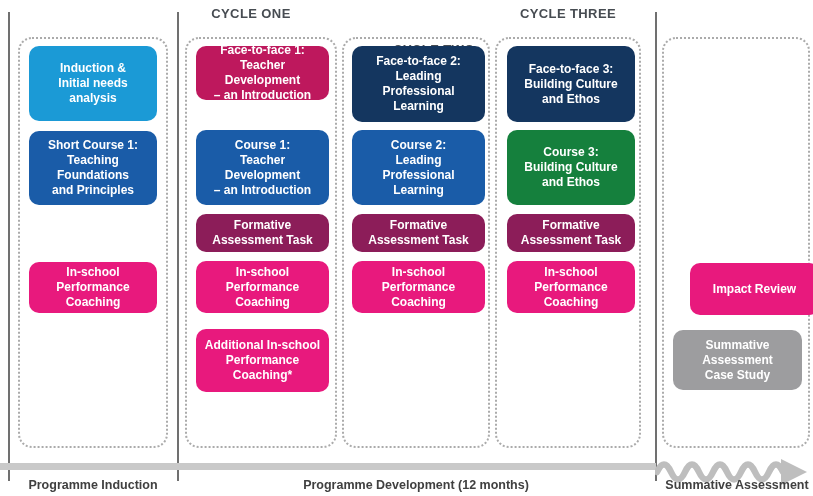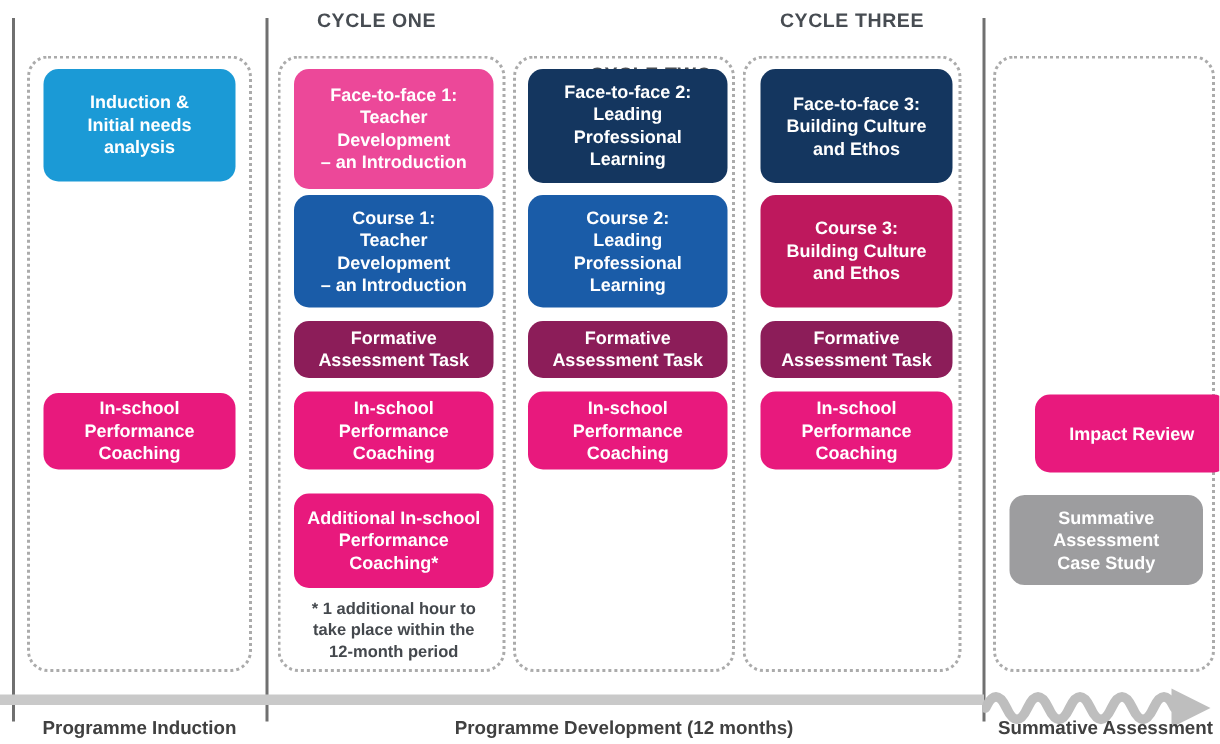--- a/index.html
+++ b/index.html
@@ -48,62 +48,63 @@
 
   <div class="panel" style="left:18px;  width:150px;"></div>
   <div class="panel" style="left:185px; width:152px;"></div>
   <div class="panel" style="left:342px; width:148px;"></div>
   <div class="panel" style="left:495px; width:146px;"></div>
   <div class="panel" style="left:662px; width:148px;"></div>
 
   <div class="box" style="left: 29px; top: 46px; width: 128px; height: 75px; background-color: rgb(27, 154, 214);">Induction &amp;
 Initial needs
 analysis</div>
+  <div class="box" style="left: 29px; top: 131px; width: 128px; height: 74px; background-color: rgb(26, 92, 168);">Short Course 1:
+Teaching
+Foundations
+and Principles</div>
   <div class="box" style="left: 29px; top: 262px; width: 128px; height: 51px; background-color: rgb(232, 25, 125);">In-school
 Performance
 Coaching</div>
 
-  <div class="box" style="left: 196px; top: 46px; width: 133px; height: 80px; background-color: #ec4899;">Face-to-face 1:
+  <div class="box" style="left: 196px; top: 46px; width: 133px; height: 54px; background-color: #be185d;">Face-to-face 1:
 Teacher
 Development
 – an Introduction</div>
   <div class="box" style="left: 196px; top: 130px; width: 133px; height: 75px; background-color: rgb(26, 92, 168);">Course 1:
 Teacher
 Development
 – an Introduction</div>
   <div class="box" style="left: 196px; top: 214px; width: 133px; height: 38px; background-color: rgb(140, 29, 89);">Formative
 Assessment Task</div>
   <div class="box" style="left: 196px; top: 261px; width: 133px; height: 52px; background-color: rgb(232, 25, 125);">In-school
 Performance
 Coaching</div>
   <div class="box" style="left: 196px; top: 329px; width: 133px; height: 63px; background-color: rgb(232, 25, 125);">Additional In-school
 Performance
 Coaching*</div>
-  <div class="footnote" style="left:196px; top:399px; width:133px;">* 1 additional hour to
-take place within the
-12-month period</div>
 
   <div class="box" style="left: 352px; top: 46px; width: 133px; height: 76px; background-color: rgb(20, 54, 95);">Face-to-face 2:
 Leading
 Professional
 Learning</div>
   <div class="box" style="left: 352px; top: 130px; width: 133px; height: 75px; background-color: rgb(26, 92, 168);">Course 2:
 Leading
 Professional
 Learning</div>
   <div class="box" style="left: 352px; top: 214px; width: 133px; height: 38px; background-color: rgb(140, 29, 89);">Formative
 Assessment Task</div>
   <div class="box" style="left: 352px; top: 261px; width: 133px; height: 52px; background-color: rgb(232, 25, 125);">In-school
 Performance
 Coaching</div>
 
   <div class="box" style="left: 507px; top: 46px; width: 128px; height: 76px; background-color: rgb(20, 54, 95);">Face-to-face 3:
 Building Culture
 and Ethos</div>
-  <div class="box" style="left: 507px; top: 130px; width: 128px; height: 75px; background-color: #be185d;">Course 3:
+  <div class="box" style="left: 507px; top: 130px; width: 128px; height: 75px; background-color: #15803d;">Course 3:
 Building Culture
 and Ethos</div>
   <div class="box" style="left: 507px; top: 214px; width: 128px; height: 38px; background-color: rgb(140, 29, 89);">Formative
 Assessment Task</div>
   <div class="box" style="left: 507px; top: 261px; width: 128px; height: 52px; background-color: rgb(232, 25, 125);">In-school
 Performance
 Coaching</div>
 
   <div class="box" style="left: 690px; top: 263px; width: 129px; height: 52px; background-color: rgb(232, 25, 125);">Impact Review</div>
   <div class="box" style="left: 673px; top: 330px; width: 129px; height: 60px; background-color: rgb(157, 157, 159);">Summative

